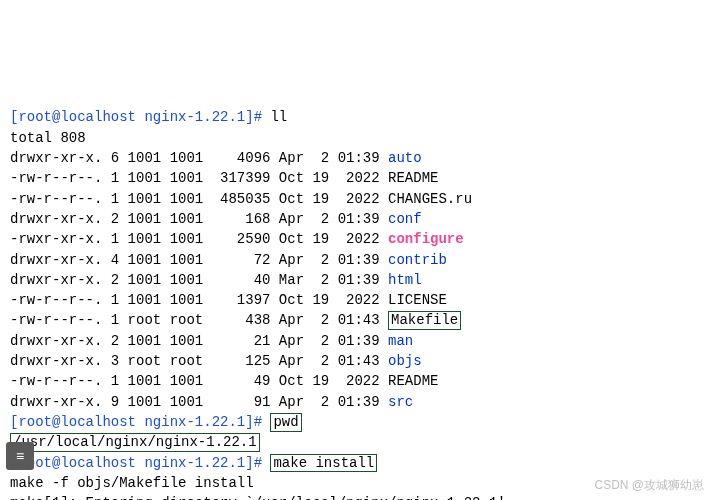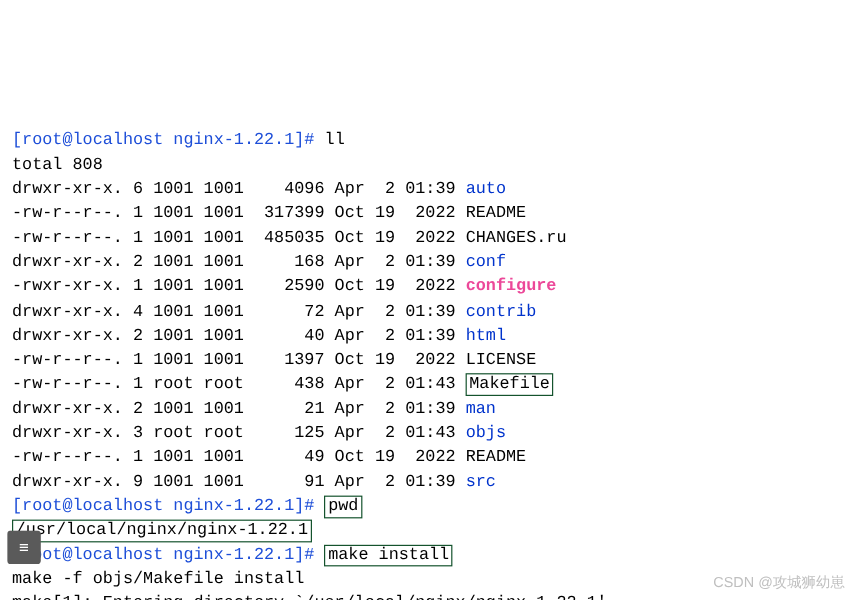--- a/index.html
+++ b/index.html
@@ -55,21 +55,21 @@
 
 <div>
 <span class="prompt">[root@localhost nginx-1.22.1]# </span><span>ll</span>
 <span>total 808</span>
 <div id="listing"><span class="row"><span>drwxr-xr-x. 6 1001 1001    4096 Apr  2 01:39 </span><span class="dir-blue">auto</span></span>
 <span class="row"><span>-rw-r--r--. 1 1001 1001  317399 Oct 19  2022 </span><span class="">README</span></span>
 <span class="row"><span>-rw-r--r--. 1 1001 1001  485035 Oct 19  2022 </span><span class="">CHANGES.ru</span></span>
 <span class="row"><span>drwxr-xr-x. 2 1001 1001     168 Apr  2 01:39 </span><span class="dir-blue">conf</span></span>
 <span class="row"><span>-rwxr-xr-x. 1 1001 1001    2590 Oct 19  2022 </span><span class="exec-green">configure</span></span>
 <span class="row"><span>drwxr-xr-x. 4 1001 1001      72 Apr  2 01:39 </span><span class="dir-blue">contrib</span></span>
-<span class="row"><span>drwxr-xr-x. 2 1001 1001      40 Apr  2 01:39 </span><span class="dir-blue">html</span></span>
+<span class="row"><span>drwxr-xr-x. 2 1001 1001      40 Mar  2 01:39 </span><span class="dir-blue">html</span></span>
 <span class="row"><span>-rw-r--r--. 1 1001 1001    1397 Oct 19  2022 </span><span class="">LICENSE</span></span>
 <span class="row"><span>-rw-r--r--. 1 root root     438 Apr  2 01:43 </span><span class="boxed ">Makefile</span></span>
 <span class="row"><span>drwxr-xr-x. 2 1001 1001      21 Apr  2 01:39 </span><span class="dir-blue">man</span></span>
 <span class="row"><span>drwxr-xr-x. 3 root root     125 Apr  2 01:43 </span><span class="dir-blue">objs</span></span>
 <span class="row"><span>-rw-r--r--. 1 1001 1001      49 Oct 19  2022 </span><span class="">README</span></span>
 <span class="row"><span>drwxr-xr-x. 9 1001 1001      91 Apr  2 01:39 </span><span class="dir-blue">src</span></span>
 </div><span class="prompt">[root@localhost nginx-1.22.1]# </span><span class="boxed">pwd</span>
 <span class="boxed">/usr/local/nginx/nginx-1.22.1</span>
 <span class="prompt">[root@localhost nginx-1.22.1]# </span><span class="boxed">make install</span>
 <div id="makeout"><span>make -f objs/Makefile install</span>

